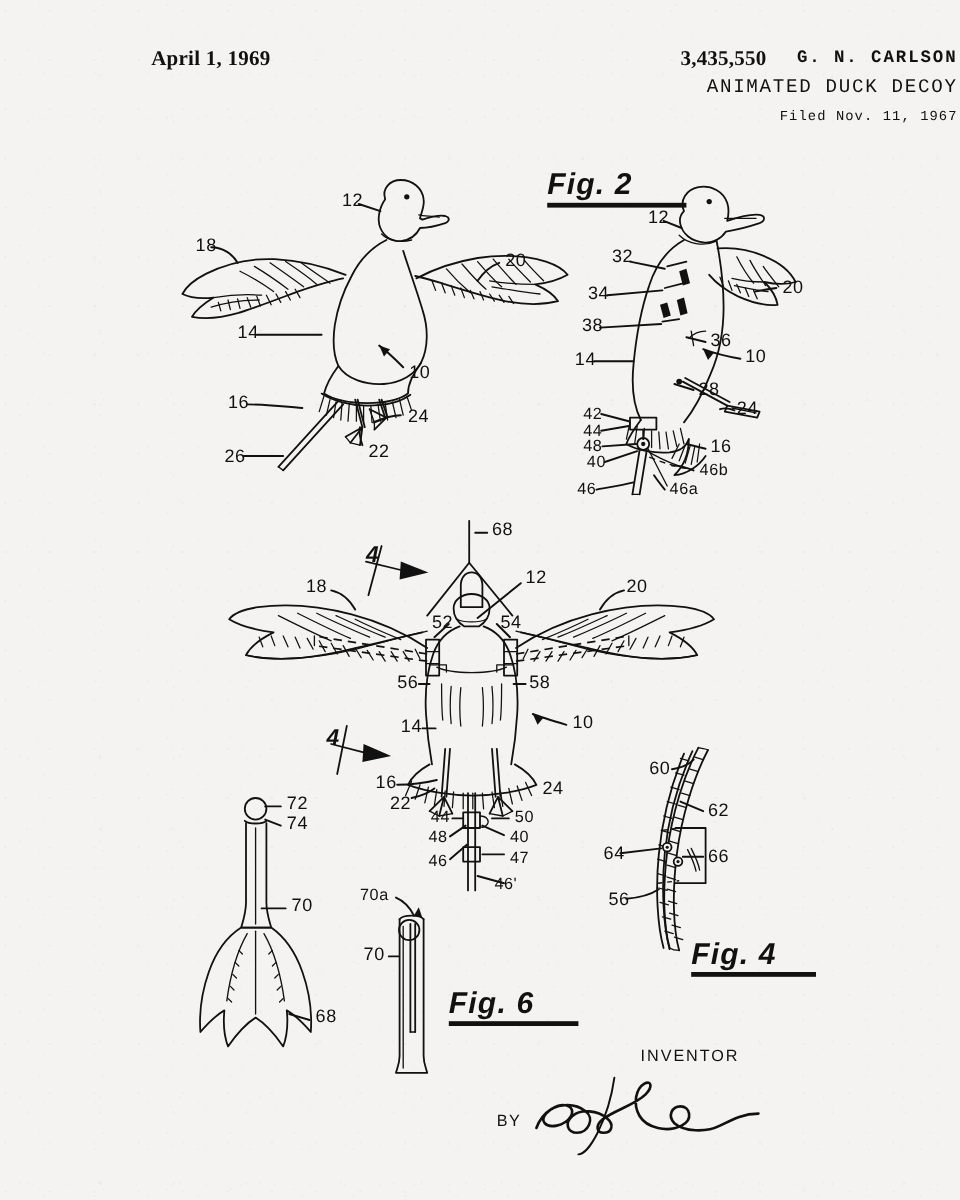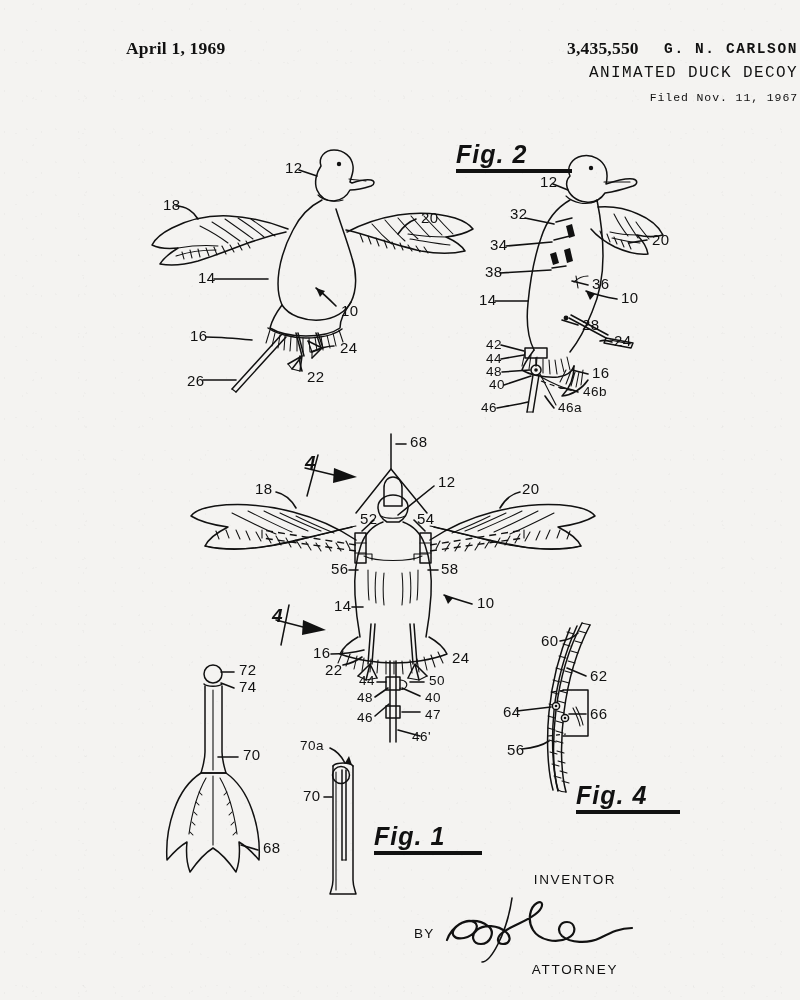--- a/index.html
+++ b/index.html
@@ -662,21 +662,21 @@
     <span>Fig. 2</span><span class="rule"></span>
   </div>
 
 
   <div class="fig-cap" style="left:576px; top:760px; width:104px;margin-top:23px;">
     <span>Fig. 4</span><span class="rule"></span>
   </div>
 
 
   <div class="fig-cap" style="left:374px; top:824px; width:108px;">
-    <span>Fig. 1</span><span class="rule"></span>
+    <span>Fig. 6</span><span class="rule"></span>
   </div>
 
   <div class="ref" style="left:285px; top:159px">12</div>
   <div class="ref" style="left:163px; top:196px">18</div>
   <div class="ref" style="left:421px; top:209px">20</div>
   <div class="ref" style="left:198px; top:269px">14</div>
   <div class="ref" style="left:190px; top:327px">16</div>
   <div class="ref" style="left:341px; top:302px">10</div>
   <div class="ref" style="left:340px; top:339px">24</div>
   <div class="ref" style="left:307px; top:368px">22</div>
@@ -734,16 +734,15 @@
   <div class="ref" style="left:239px; top:678px">74</div>
   <div class="ref" style="left:243px; top:746px">70</div>
   <div class="ref" style="left:263px; top:839px">68</div>
 
   <div class="ref small" style="left:300px; top:738px">70a</div>
   <div class="ref" style="left:303px; top:787px">70</div>
 
   <div class="sig-block">
     <div class="sig-inventor">INVENTOR</div>
     <div class="sig-by">BY</div>
-    <div class="sig-attorney">ATTORNEY</div>
   </div>
 
 </div>
 
 </body></html>

